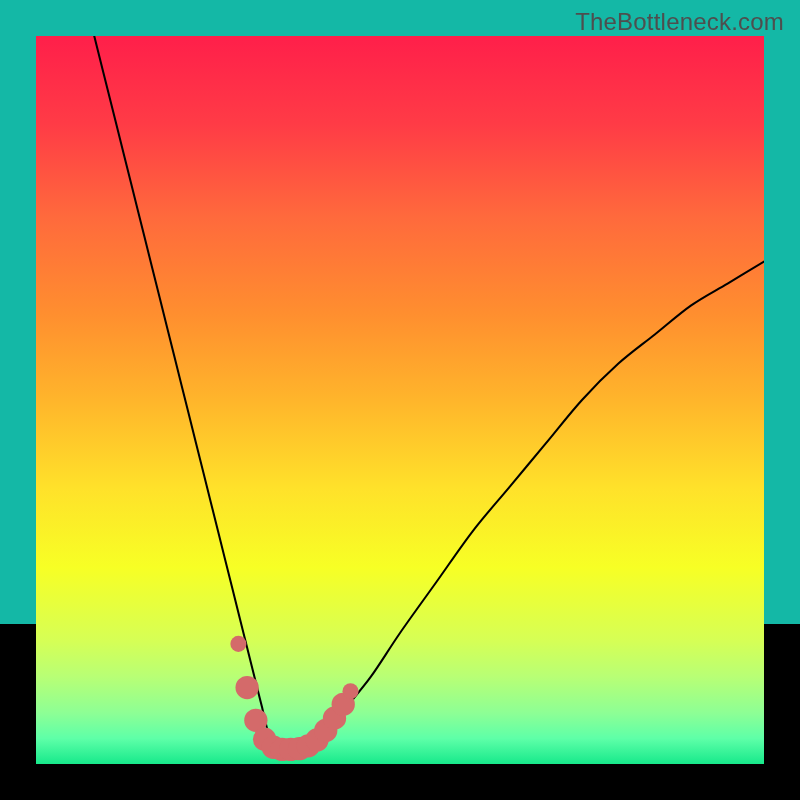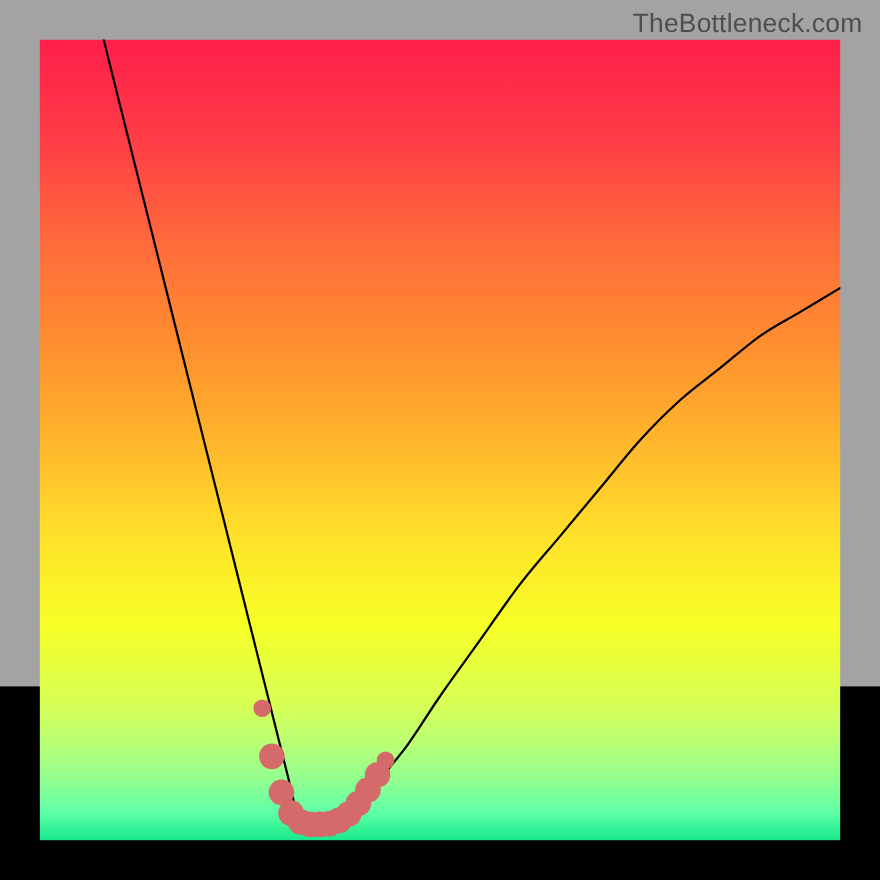--- a/index.html
+++ b/index.html
@@ -10,21 +10,21 @@
     overflow: hidden;
     background: #000;
     font-family: Arial, Helvetica, sans-serif;
   }
   .frame {
     position: absolute;
     left: 0;
     top: 0;
     width: 800px;
     height: 624px;
-    background: #a3a3a3;
+    background: #14b8a6;
   }
   .plot-area {
     position: absolute;
     left: 36px;
     top: 36px;
     width: 728px;
     height: 728px;
   }
   .grad-bg {
     position: absolute;

